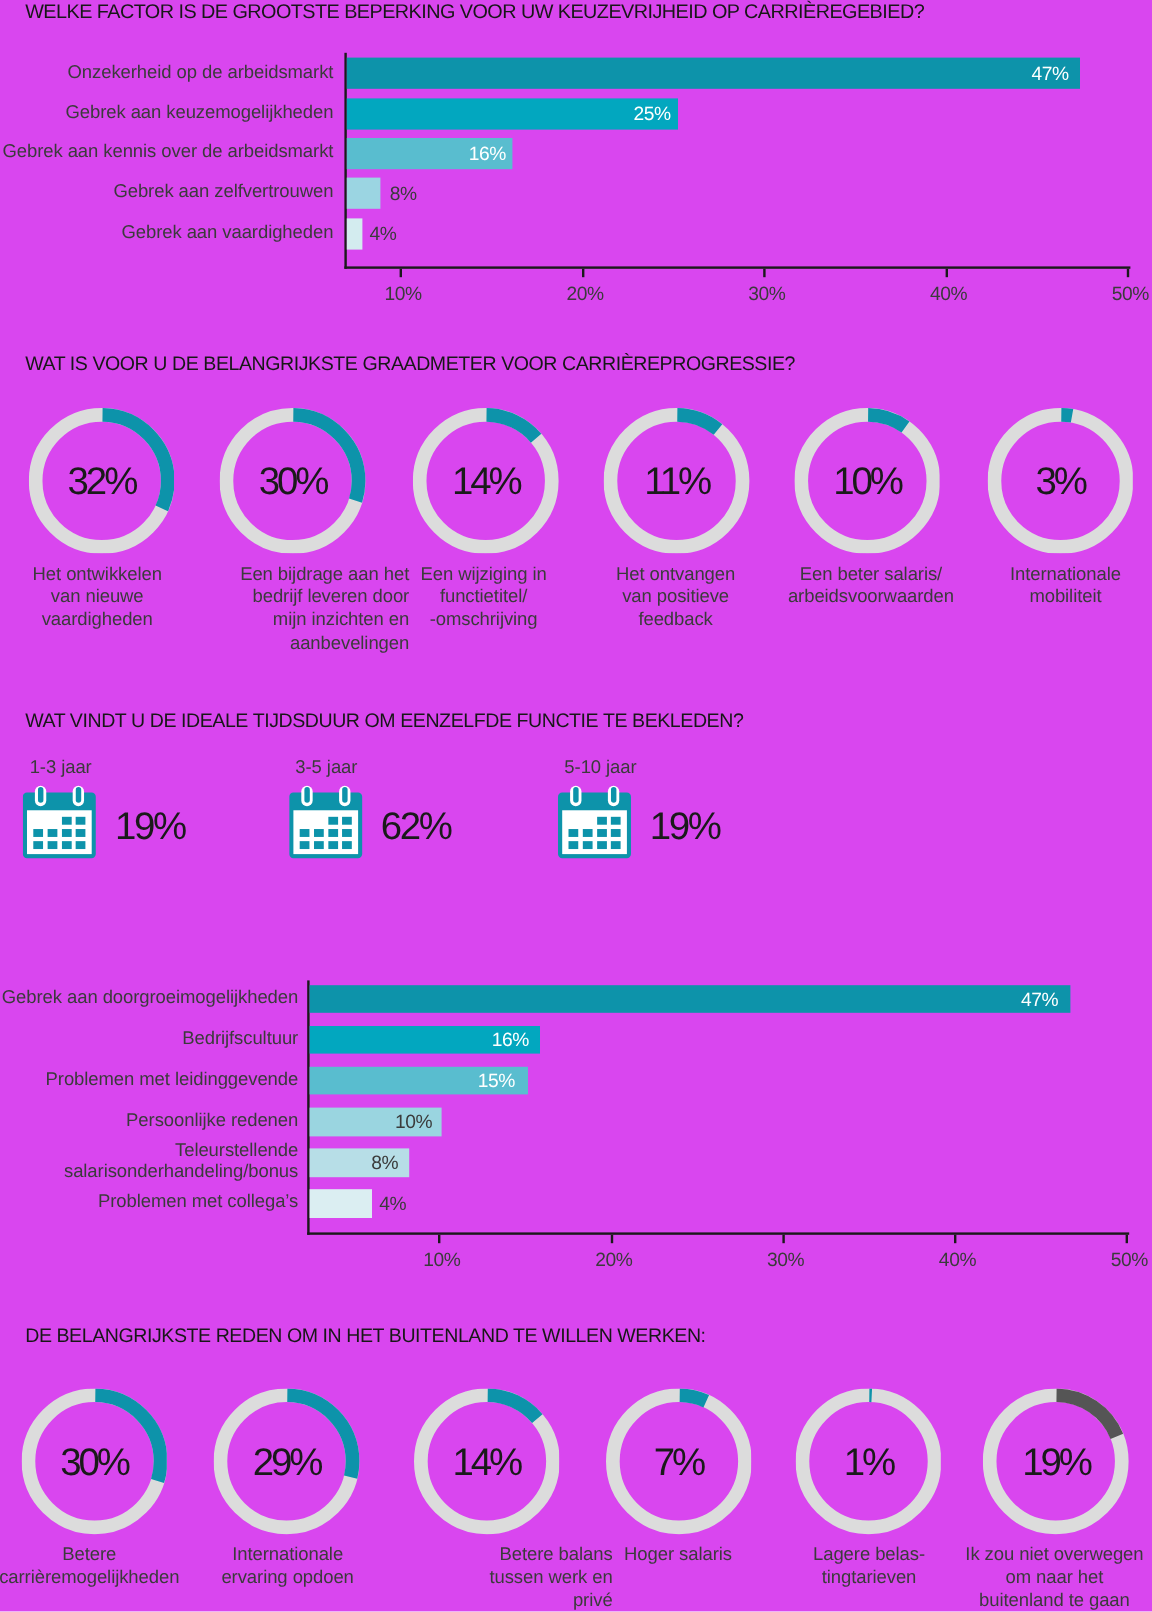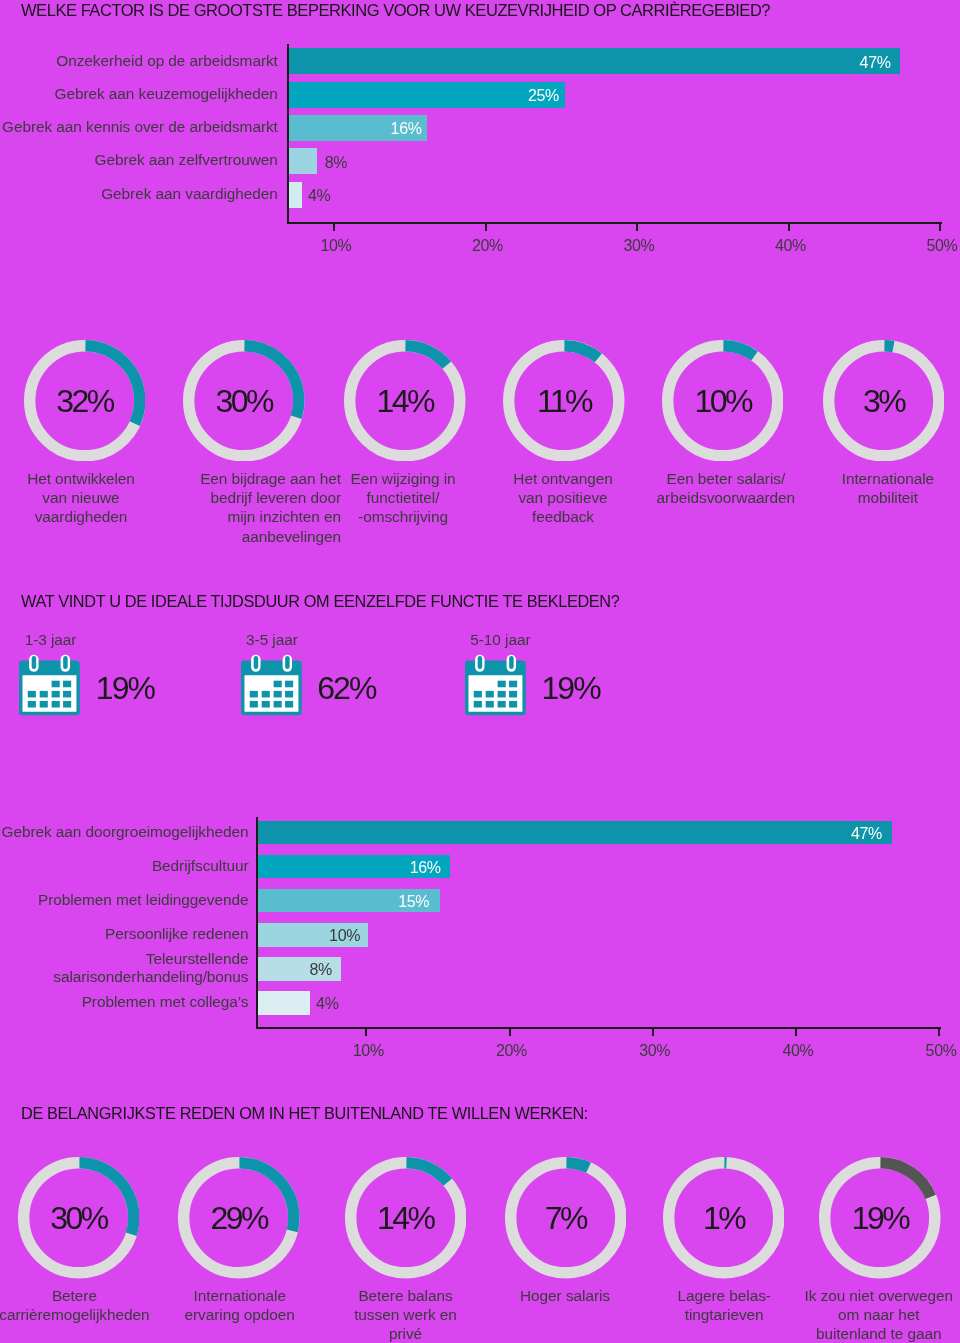--- a/index.html
+++ b/index.html
@@ -79,20 +79,21 @@
 <div class="catlabel" style="left:-22.2px;top:151.4px;width:300px;">
 <div style="white-space:nowrap;">Gebrek aan zelfvertrouwen</div>
 </div>
 <div class="bar" style="left:288.7px;top:181.5px;width:13.0px;height:26.0px;background:#d3ecef;"></div>
 <div class="vallabel outside" style="left:308.0px;top:187.9px;">4%</div>
 <div class="catlabel" style="left:-22.2px;top:184.7px;width:300px;">
 <div style="white-space:nowrap;">Gebrek aan vaardigheden</div>
 </div>
 </div>
 
+<div class="sec-title" style="left:21px;top:295.0px;">WAT IS VOOR U DE BELANGRIJKSTE GRAADMETER VOOR CARRIÈREPROGRESSIE?</div>
 <div>
 <div class="donut" style="left:23.75px;top:339.8px;">
 <svg viewBox="0 0 121.5 121.5" width="121.5" height="121.5">
           <circle cx="60.75" cy="60.75" r="55.05" fill="none" stroke="#dcdcdc" stroke-width="11.4"></circle>
           <circle cx="60.75" cy="60.75" r="55.05" fill="none" stroke="#0d93aa" stroke-width="11.4" stroke-dasharray="109.28 236.60" stroke-dashoffset="-0.70" transform="rotate(-90 60.75 60.75)"></circle>
         </svg>
 <div class="donut-val">32%</div>
 </div>
 <div class="donut-cap" style="left:-19.0px;top:468.7px;width:200px;">
 <div>Het ontwikkelen</div>
@@ -312,21 +313,21 @@
 <div>Internationale</div>
 <div>ervaring opdoen</div>
 </div>
 <div class="donut" style="left:344.55px;top:1157.4px;">
 <svg viewBox="0 0 121.5 121.5" width="121.5" height="121.5">
           <circle cx="60.75" cy="60.75" r="55.05" fill="none" stroke="#dcdcdc" stroke-width="11.4"></circle>
           <circle cx="60.75" cy="60.75" r="55.05" fill="none" stroke="#0d93aa" stroke-width="11.4" stroke-dasharray="47.02 298.86" stroke-dashoffset="-0.70" transform="rotate(-90 60.75 60.75)"></circle>
         </svg>
 <div class="donut-val">14%</div>
 </div>
-<div class="donut-cap" style="left:300.5px;top:1285.8px;width:210px;">
+<div class="donut-cap" style="left:300.5px;top:1285.8px;width:210px;text-align:right;">
 <div>Betere balans</div>
 <div>tussen werk en</div>
 <div>privé</div>
 </div>
 <div class="donut" style="left:504.55px;top:1157.4px;">
 <svg viewBox="0 0 121.5 121.5" width="121.5" height="121.5">
           <circle cx="60.75" cy="60.75" r="55.05" fill="none" stroke="#dcdcdc" stroke-width="11.4"></circle>
           <circle cx="60.75" cy="60.75" r="55.05" fill="none" stroke="#0d93aa" stroke-width="11.4" stroke-dasharray="22.81 323.08" stroke-dashoffset="-0.70" transform="rotate(-90 60.75 60.75)"></circle>
         </svg>
 <div class="donut-val">7%</div>

